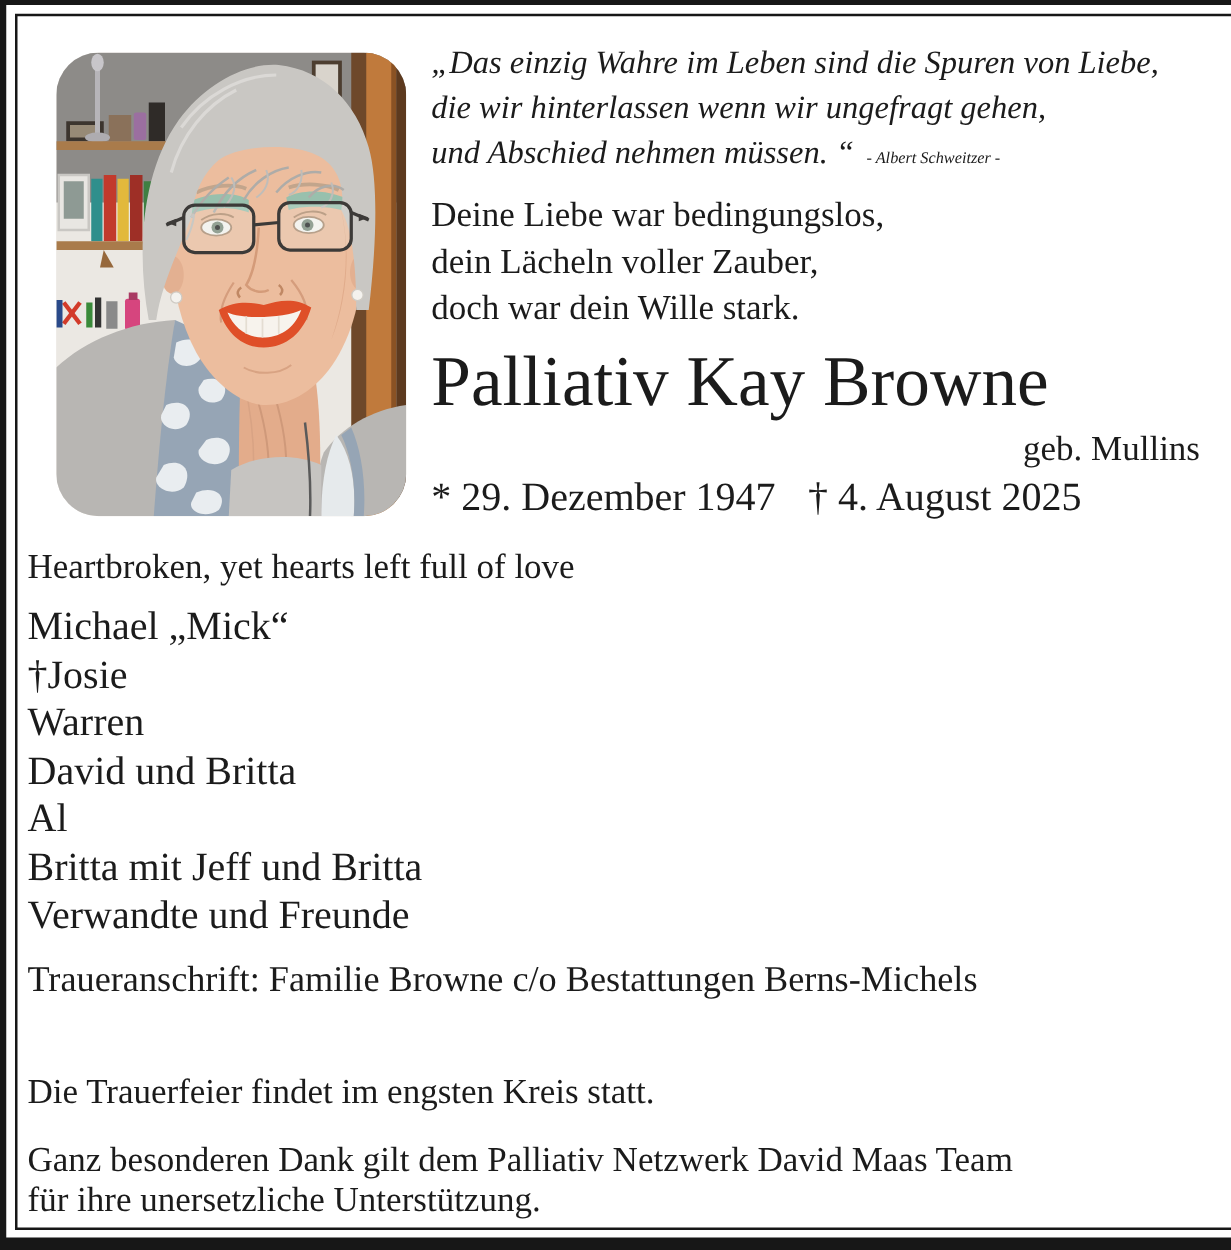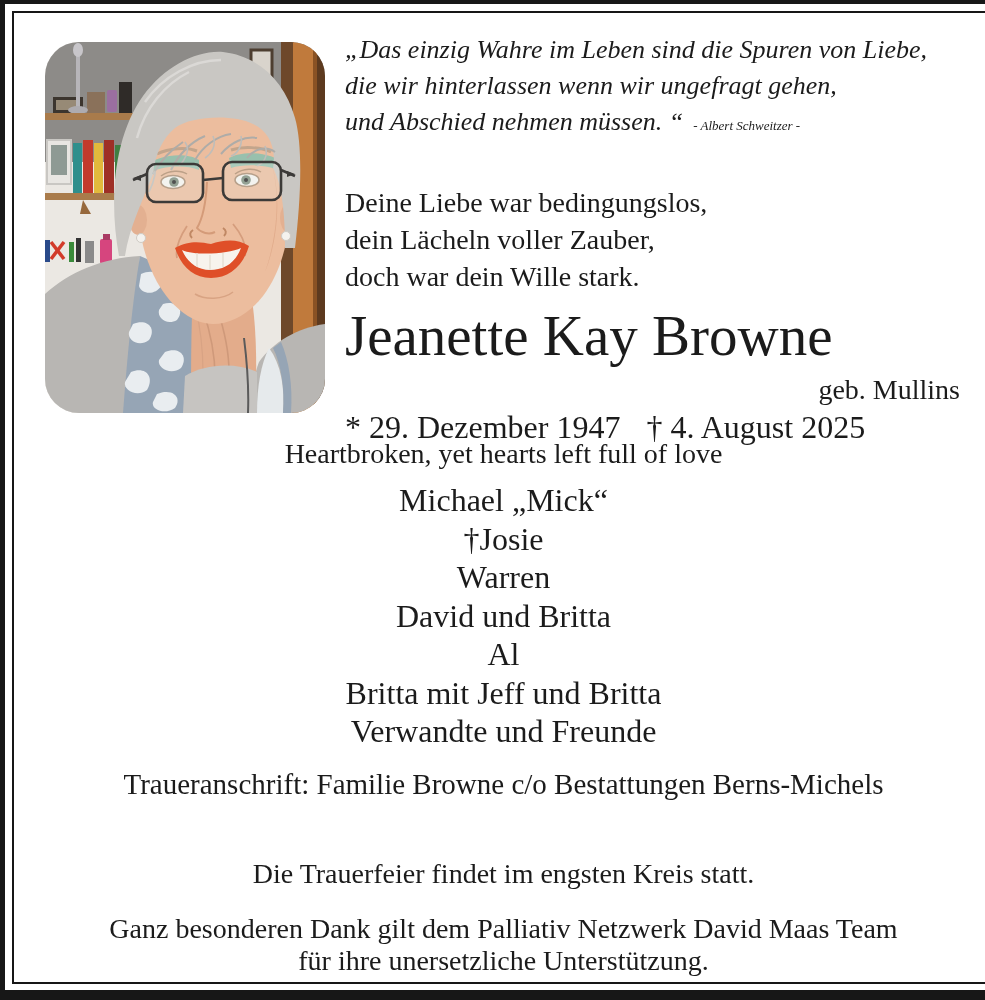--- a/index.html
+++ b/index.html
@@ -34,31 +34,31 @@
   .right-col{
     position:absolute;left:345px;top:32px;width:615px;
     text-align:left;
   }
   .q-line{
     font-style:italic;font-size:26px;line-height:36px;white-space:nowrap;
   }
   .attribution{
     font-style:italic;font-size:13px;padding-left:10px;
   }
-  .verse{margin-top:40px;}
+  .verse{margin-top:10px;}
   .v-line{font-size:28px;line-height:37px;white-space:nowrap;}
   .deceased-name{
     margin-top:12px;font-size:57px;line-height:58px;white-space:nowrap;
   }
   .maiden{margin-top:8px;font-size:28px;line-height:34px;text-align:right;}
   .dates{margin-top:3px;font-size:32px;line-height:34px;white-space:nowrap;}
   .dates .birth{margin-right:26px;}
   
   .center-block{
-    position:absolute;left:22px;right:24px;text-align:center;
+    position:absolute;left:22px;right:24px;text-align:left;
   }
   .condolence{top:439px;font-size:28px;line-height:30px;}
   .mourners{top:481px;font-size:32px;line-height:38.5px;}
   .address{top:766px;font-size:29px;line-height:37px;}
   .ceremony{top:859px;font-size:28px;line-height:30px;}
   .thanks{top:913px;font-size:28px;line-height:32px;}
 </style>
 </head>
 <body>
 
@@ -196,21 +196,21 @@
       <div class="q-line">die wir hinterlassen wenn wir ungefragt gehen,</div>
       <div class="q-line"><span>und Abschied nehmen müssen. “</span><span class="attribution">- Albert Schweitzer -</span></div>
     </div>
 
     <div class="verse">
       <div class="v-line">Deine Liebe war bedingungslos,</div>
       <div class="v-line">dein Lächeln voller Zauber,</div>
       <div class="v-line">doch war dein Wille stark.</div>
     </div>
 
-    <div class="deceased-name">Jeanette Kay Browne</div>
+    <div class="deceased-name">Palliativ Kay Browne</div>
     <div class="maiden">geb. Mullins</div>
     <div class="dates">
       <span class="birth">* 29. Dezember 1947</span><span class="death">† 4. August 2025</span>
     </div>
   </div>
 
   <div class="center-block condolence">Heartbroken, yet hearts left full of love</div>
 
   <div class="center-block mourners">
     <div>Michael „Mick“</div>

